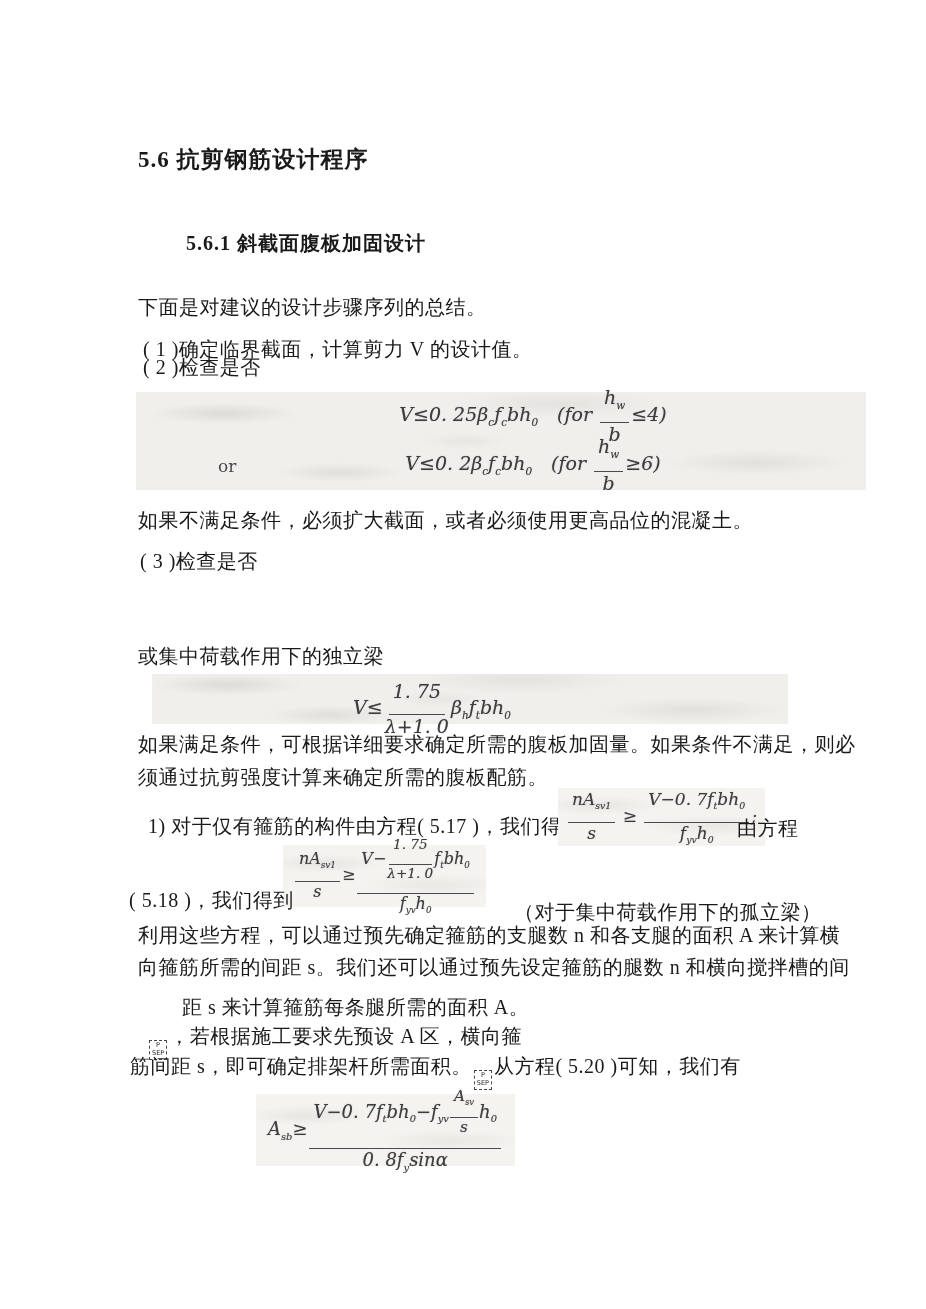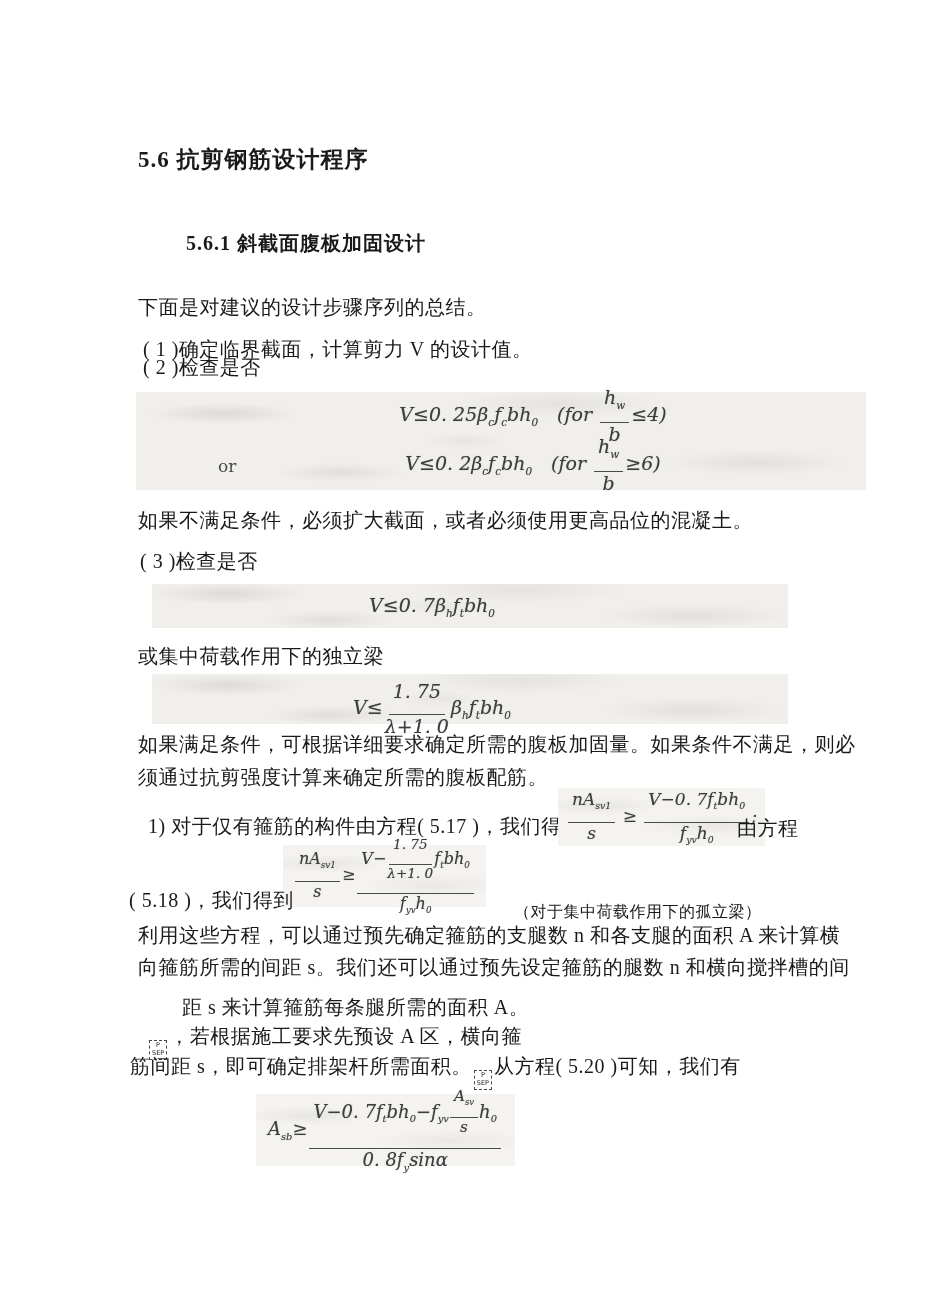--- a/index.html
+++ b/index.html
@@ -7,21 +7,21 @@
     position:relative; width:926px; height:1309px; background:#ffffff;
     font-family:"Liberation Serif","DejaVu Serif",serif; color:#1a1a1a;
     overflow:hidden;
   }
   .t {
     position:absolute; white-space:nowrap;
     font-size:20px; line-height:32px; letter-spacing:0.5px;
   }
   .title   { font-size:23px; font-weight:bold; letter-spacing:1px; }
   .heading { font-size:20px; font-weight:bold; letter-spacing:1px; }
-  .small   { font-size:16px; }
+  .small   { font-size:20px; }
 
   
   .scan {
     position:absolute; display:flex; align-items:center; justify-content:center;
     background-color:#f0efec;
     background-image:
       radial-gradient(ellipse 110px 16px at 12% 22%, rgba(205,203,196,.55), transparent 68%),
       radial-gradient(ellipse 150px 20px at 58% 12%, rgba(210,208,201,.40), transparent 70%),
       radial-gradient(ellipse 130px 18px at 85% 72%, rgba(208,206,199,.45), transparent 70%),
       radial-gradient(ellipse 90px 14px at 28% 82%, rgba(202,200,193,.42), transparent 70%),
@@ -92,23 +92,20 @@
       <span class="formula f19" style="transform:translateX(32px);">V≤0. 2β<sub>c</sub>f<sub>c</sub>bh<sub>0</sub> (for <span class="frac">
             <span class="num">h<sub>w</sub></span>
             <span class="den">b</span>
           </span>≥6)</span>
     </div>
   </div>
 
   <div class="t" style="left:138px; top:504px;">如果不满足条件，必须扩大截面，或者必须使用更高品位的混凝土。</div>
   <div class="t" style="left:140px; top:545px;">( 3 )检查是否</div>
 
-  <div class="scan" style="left:152px; top:584px; width:636px; height:44px;">
-    <span class="formula f19" style="transform:translateX(-38px);">V≤0. 7β<sub>h</sub>f<sub>t</sub>bh<sub>0</sub></span>
-  </div>
 
   <div class="t" style="left:138px; top:640px;">或集中荷载作用下的独立梁</div>
 
   <div class="scan" style="left:152px; top:674px; width:636px; height:50px;">
     <span class="formula f19" style="transform:translateX(-38px);margin-top:20px;">V≤<span class="frac">
           <span class="num">1. 75</span>
           <span class="den">λ+1. 0</span>
         </span>β<sub>h</sub>f<sub>t</sub>bh<sub>0</sub></span>
   </div>
 

